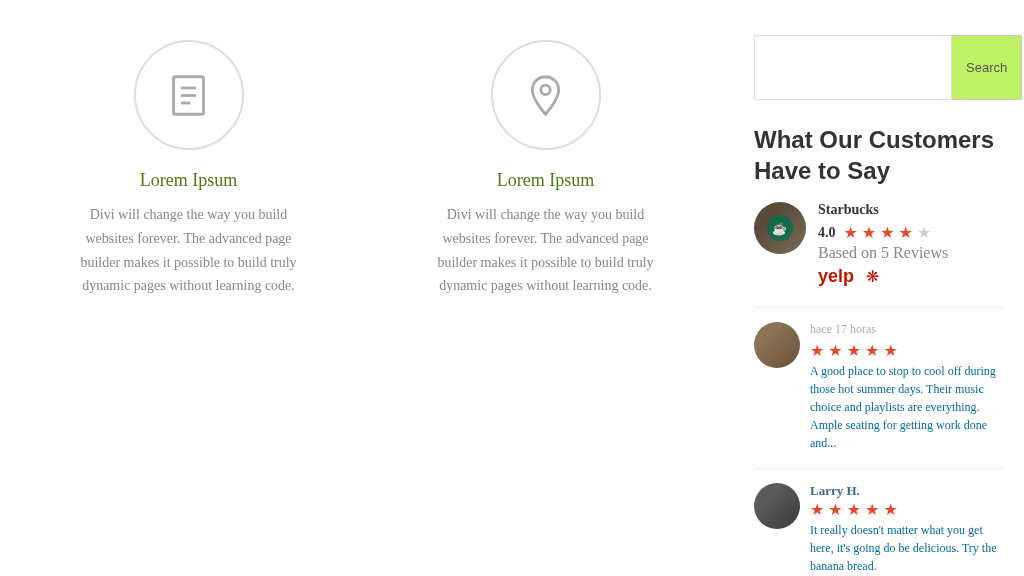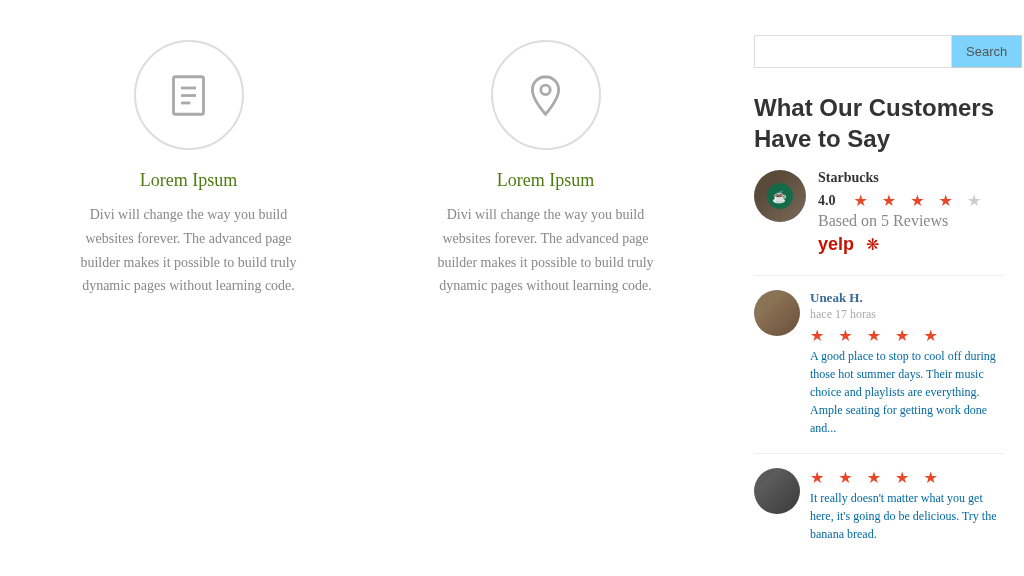--- a/index.html
+++ b/index.html
@@ -75,24 +75,24 @@
     }
     .search-input {
       flex: 1;
       border: 1px solid #ddd;
       padding: 8px 10px;
       font-size: 13px;
       outline: none;
       color: #555;
     }
     .search-button {
-      background: #7dd3fc;
+      background: #bef264;
       border: 1px solid #ccc;
       border-left: none;
-      padding: 8px 14px;
+      padding: 24px 14px;
       font-size: 13px;
       color: #555;
       cursor: pointer;
     }
     .reviews-section-title {
       font-size: 24px;
       color: #333;
       font-family: Liberation Sans, sans-serif;
       font-weight: bold;
       margin-bottom: 16px;
@@ -108,21 +108,21 @@
     }
     .business-name {
       font-size: 14px;
       font-weight: bold;
       color: #333;
       margin-bottom: 5px;
     }
     .stars-row {
       display: flex;
       align-items: center;
-      gap: 14px;
+      gap: 4px;
       margin-bottom: 2px;
     }
     .star {
       font-size: 16px;
       color: #e8472a;
     }
     .star.empty {
       color: #ccc;
     }
     .rating-number {
@@ -274,38 +274,38 @@
           <span class="yelp-burst">❋</span>
         </div>
       </div>
     </div>
 
     <hr class="divider">
 
     <div class="reviewer-block">
       <div class="avatar-uneak"></div>
       <div class="reviewer-info">
-        <div class="reviewer-name">Uneak H.</div>
         <div class="reviewer-time">hace 17 horas</div>
         <div class="stars-row">
           <span class="star">★</span>
           <span class="star">★</span>
           <span class="star">★</span>
           <span class="star">★</span>
           <span class="star">★</span>
         </div>
         <div class="review-text">A good place to stop to cool off during those hot summer days. Their music choice and playlists are everything. Ample seating for getting work done and...</div>
       </div>
     </div>
 
     <hr class="divider">
 
     <div class="reviewer-block">
       <div class="avatar-larry"></div>
       <div class="reviewer-info">
+        <div class="reviewer-name">Larry H.</div>
         <div class="stars-row">
           <span class="star">★</span>
           <span class="star">★</span>
           <span class="star">★</span>
           <span class="star">★</span>
           <span class="star">★</span>
         </div>
         <div class="review-text">It really doesn't matter what you get here, it's going do be delicious. Try the banana bread.</div>
       </div>
     </div>

